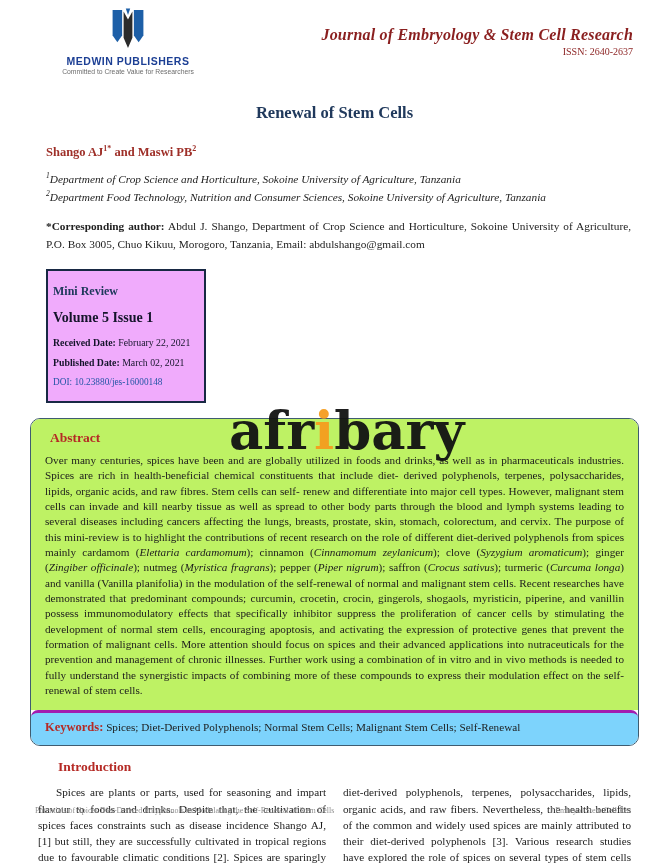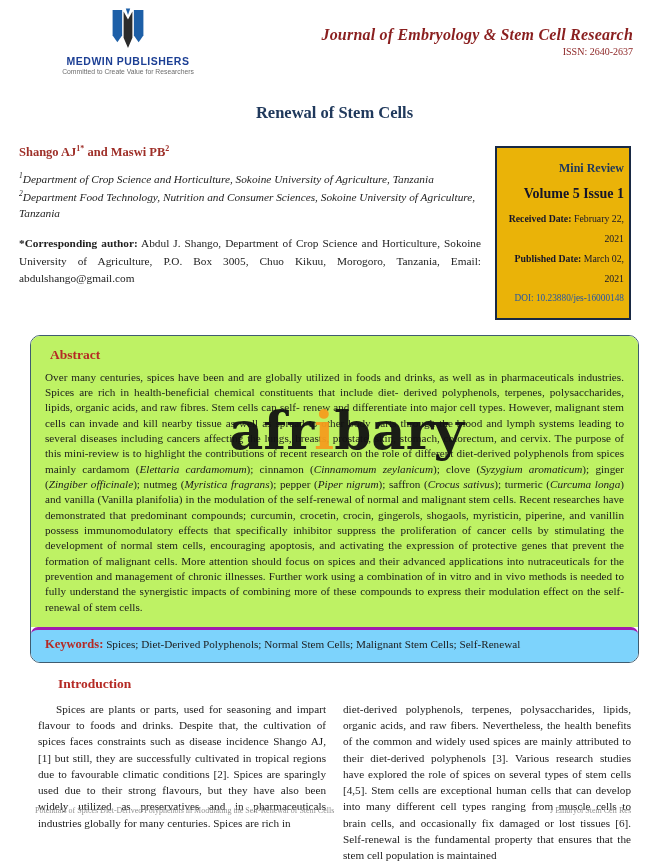--- a/index.html
+++ b/index.html
@@ -13,31 +13,31 @@
   .header { display:flex; align-items:flex-start; padding:8px 36px 0 58px; }
   .logo-block { text-align:center; width:140px; }
   .logo-name { font-family:"Liberation Sans", sans-serif; font-weight:bold; font-size:10.5px; color:#1c3f94; letter-spacing:.5px; margin-top:1px; }
   .logo-tagline { font-family:"Liberation Sans", sans-serif; font-size:6.8px; color:#6d6d6d; margin-top:1px; }
   .journal-block { margin-left:auto; text-align:right; padding-top:18px; }
   .journal-title { font-size:16px; font-weight:bold; color:#8a1f1f; letter-spacing:.2px;font-style:italic; }
   .journal-issn { font-size:10px; color:#8a1f1f; margin-top:2px; }
   
   .article-title { margin-top:24px; text-align:center; font-size:16.5px; font-weight:bold; color:#20395c; line-height:1.75; }
   
-  .byline-row { display:flex; gap:14px; margin:16px 38px 0 19px; }
+  .byline-row { display:flex; gap:14px; margin:16px 38px 0 46px;flex-direction:column; }
   .byline-left { flex:1; }
   .authors { font-size:12.5px; font-weight:bold; color:#9e2f28; }
   .authors sup { font-size:8px; }
   .affiliations { margin-top:10px; font-size:11.3px; font-style:italic; line-height:1.5; color:#222; }
   .affiliations sup { font-size:7.5px; }
   .corresponding { margin-top:13px; font-size:11.3px; line-height:1.55; text-align:justify; color:#222; }
   .corresponding b { font-weight:bold; }
   .info-box {
-    width:136px; align-self:flex-start; border:2px solid #182944; background:#eab308;
-    text-align:right; padding:8px 5px 9px 5px; line-height:2.05; margin-top:2px;
+    width:160px; align-self:flex-start; border:2px solid #182944; background:#f0abfc;
+    text-align:left; padding:8px 5px 9px 5px; line-height:2.05; margin-top:2px;
   }
   .info-type { font-size:12px; font-weight:bold; color:#20395c; }
   .info-volume { font-size:14px; font-weight:bold; color:#14142a; }
   .info-line { font-size:9.8px; color:#14142a; }
   .info-line b { font-weight:bold; }
   .info-doi { font-size:9.3px; color:#2456a6; text-decoration:none; display:block; }
   
   .abstract-box { margin:15px 30px 0 30px; border:1.5px solid #3f5c70; border-radius:10px; overflow:hidden; }
   .abstract-section { background:#bef264; padding:9px 14px 12px 14px; }
   .abstract-heading { font-size:13.5px; font-weight:bold; color:#b52a25; margin:2px 0 7px 5px; }

